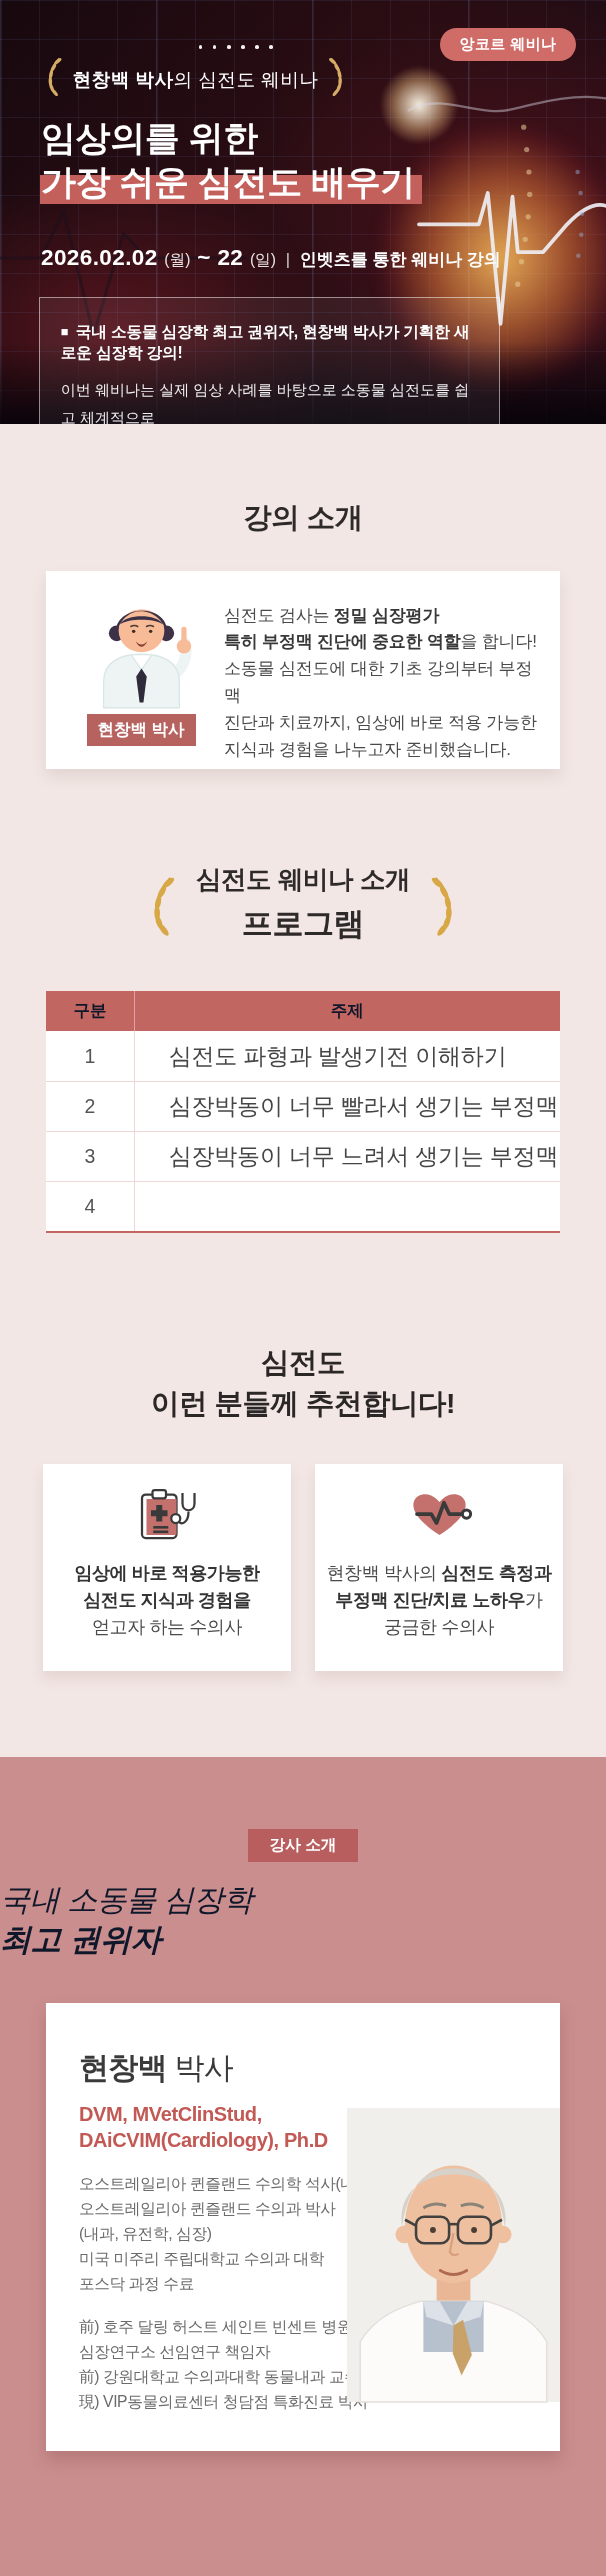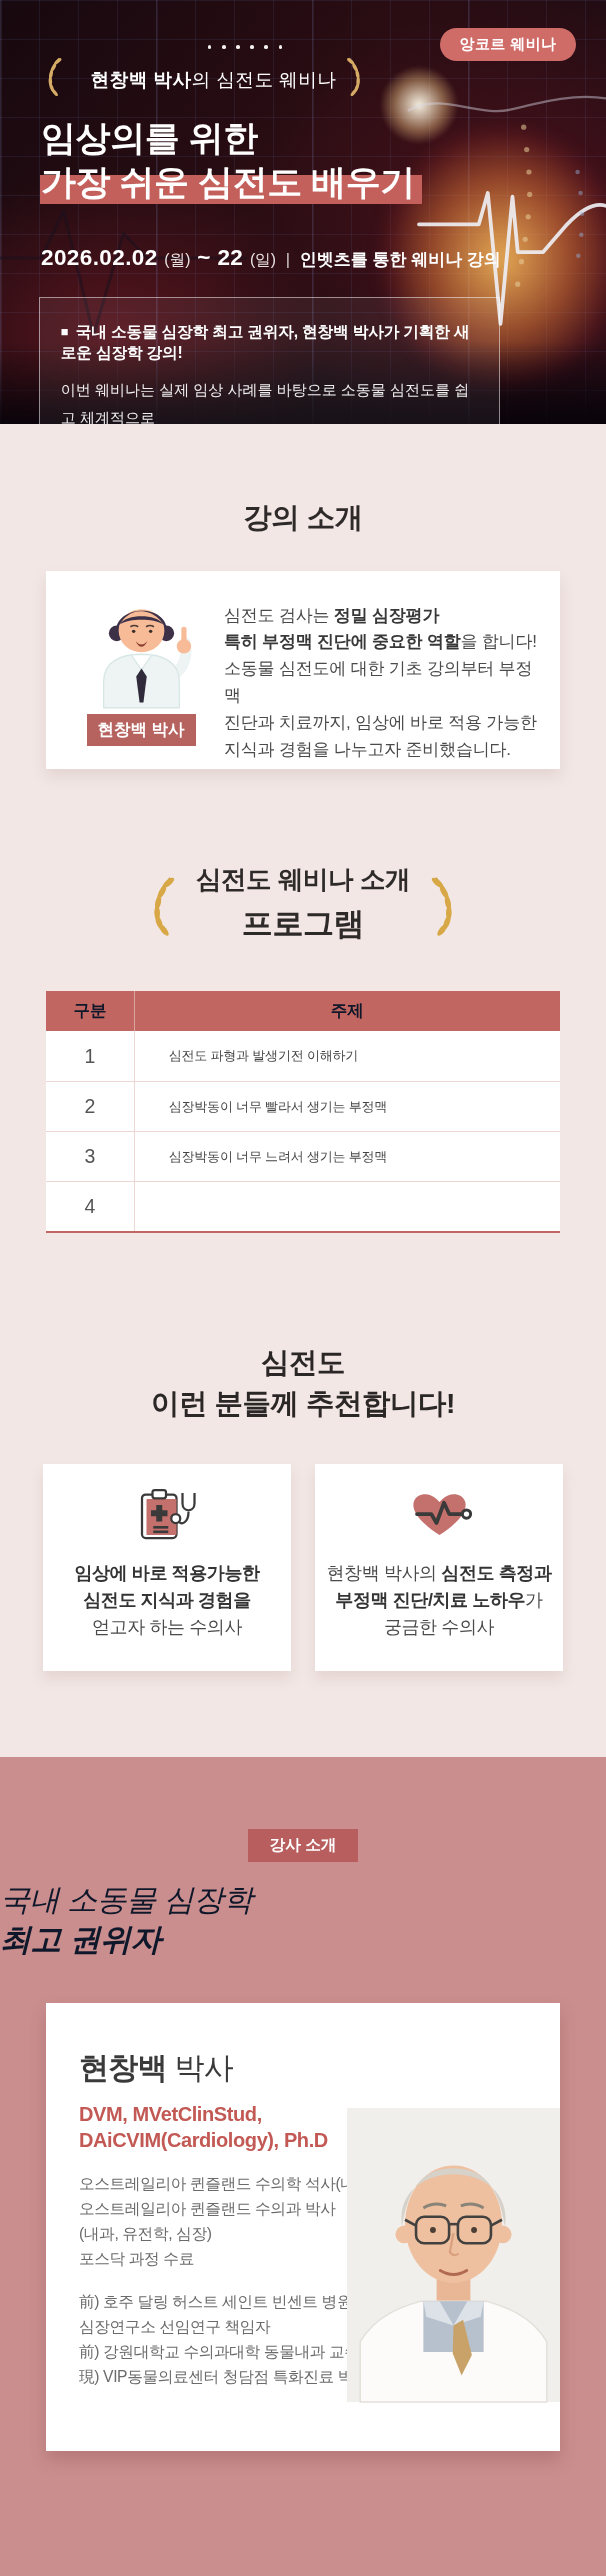--- a/index.html
+++ b/index.html
@@ -27,21 +27,21 @@
     filter:blur(6.7px); }
   .glow-b { position:absolute; right:131px; top:49px; width:112px; height:112px; border-radius:50%;
     background:radial-gradient(closest-side, rgba(255,250,235,.95), rgba(255,210,140,.4) 45%, transparent 70%); filter:blur(1.5px); }
   .ecg-svg { position:absolute; inset:0; width:100%; height:100%; }
 
   .hero-badge { position:absolute; top:28.4px; right:30px; background:#cf6c68; color:#fff;
     font-size:15px; font-weight:700; padding:6.7px 19.5px; border-radius:18px; letter-spacing:0.4px; z-index:3; }
 
   .hero-inner { position:relative; z-index:2; padding-left:41px; }
   .eyebrow { position:relative; display:inline-flex; align-items:flex-end; gap:9px; margin-top:54px; }
-  .eyebrow-text { color:#fff; font-size:18.7px; letter-spacing:0.4px; padding-bottom:3px;margin-left:18px; }
+  .eyebrow-text { color:#fff; font-size:18.7px; letter-spacing:0.4px; padding-bottom:3px; }
   .eyebrow-text b { font-weight:800; }
   .dots { position:absolute; top:-9px; left:51%; display:flex; gap:10.5px; }
   .dots i { width:3.7px; height:3.7px; border-radius:50%; background:#f3f0ee; }
   .laurel { width:22.5px; height:42px; flex:0 0 auto; }
   .laurel.flip { transform:scaleX(-1); }
 
   .hero-title { margin-top:16.5px; color:#fff; font-size:35px; font-weight:800; line-height:1.27; letter-spacing:-0.4px; }
   .hl { background:linear-gradient(180deg, transparent 32%, #c4605c 32%); padding:0 7.5px 3px 1.5px; margin-left:-1.5px; }
 
   .dateline { margin-top:24px; color:#fff; display:flex; align-items:baseline; gap:6.7px; }
@@ -77,21 +77,21 @@
   .ph-2 { margin-top:6px; font-size:31px; font-weight:800; color:#2e2a2a; letter-spacing:-0.4px; }
 
   .tbl { width:514px; margin:46px auto 0; border-bottom:2.2px solid #c16660; background:#fff; }
   .tbl-head { display:flex; background:#c16660; color:#0f172a; font-weight:800; font-size:16.5px; height:40px; align-items:center; }
   .tbl-row { display:flex; height:50px; align-items:center; background:#fff; }
   .tbl-row + .tbl-row { border-top:0.7px solid #eed6d2; }
   .c1 { width:88px; text-align:center; flex:0 0 auto; }
   .c2 { flex:1; padding-left:34px; text-align:left; }
   .tbl-head .c2 { text-align:center; padding-left:0; }
   .tbl-row .c1 { font-size:19.5px; color:#555; }
-  .tbl-row .c2 { font-size:13px; color:#454545; font-weight:500; letter-spacing:-0.2px; }
+  .tbl-row .c2 { font-size:23px; color:#454545; font-weight:500; letter-spacing:-0.2px; }
   .col-div { width:0.7px; align-self:stretch; background:rgba(255,255,255,.4); }
   .tbl-row .col-div { background:#eed6d2; }
 
   .rec-head { margin-top:109px; text-align:center; color:#2b2727; line-height:1.45; letter-spacing:-0.4px; }
   .rec-head .rh1 { font-size:28.4px; font-weight:800; }
   .rec-head .rh2 { font-size:28.4px; font-weight:700; }
 
   .rec-cards { width:520px; margin:40px auto 12px; display:flex; gap:24px; }
   .rec-card { width:248px; height:207px; background:#fff; box-shadow:0 7.5px 12px rgba(160,120,115,.16);
     text-align:center; padding-top:22.5px; }
@@ -360,20 +360,21 @@
     <div class="profile-card">
       <div class="prof-name"><b>현창백</b><span> 박사</span></div>
       <div class="prof-cred">
         <span>DVM, MVetClinStud,</span><br>
         <span>DAiCVIM(Cardiology), Ph.D</span>
       </div>
       <ul class="prof-list">
         <li>오스트레일리아 퀸즐랜드 수의학 석사(내과)</li>
         <li>오스트레일리아 퀸즐랜드 수의과 박사</li>
         <li>(내과, 유전학, 심장)</li>
+        <li>미국 미주리 주립대학교 수의과 대학</li>
         <li>포스닥 과정 수료</li>
       </ul>
       <ul class="prof-list second">
         <li>前) 호주 달링 허스트 세인트 빈센트 병원</li>
         <li>심장연구소 선임연구 책임자</li>
         <li>前) 강원대학교 수의과대학 동물내과 교수</li>
         <li>現) VIP동물의료센터 청담점 특화진료 박사</li>
       </ul>
       <svg class="spk-photo" viewBox="0 0 290 400">
         <rect width="290" height="400" fill="#f1efec"></rect>

